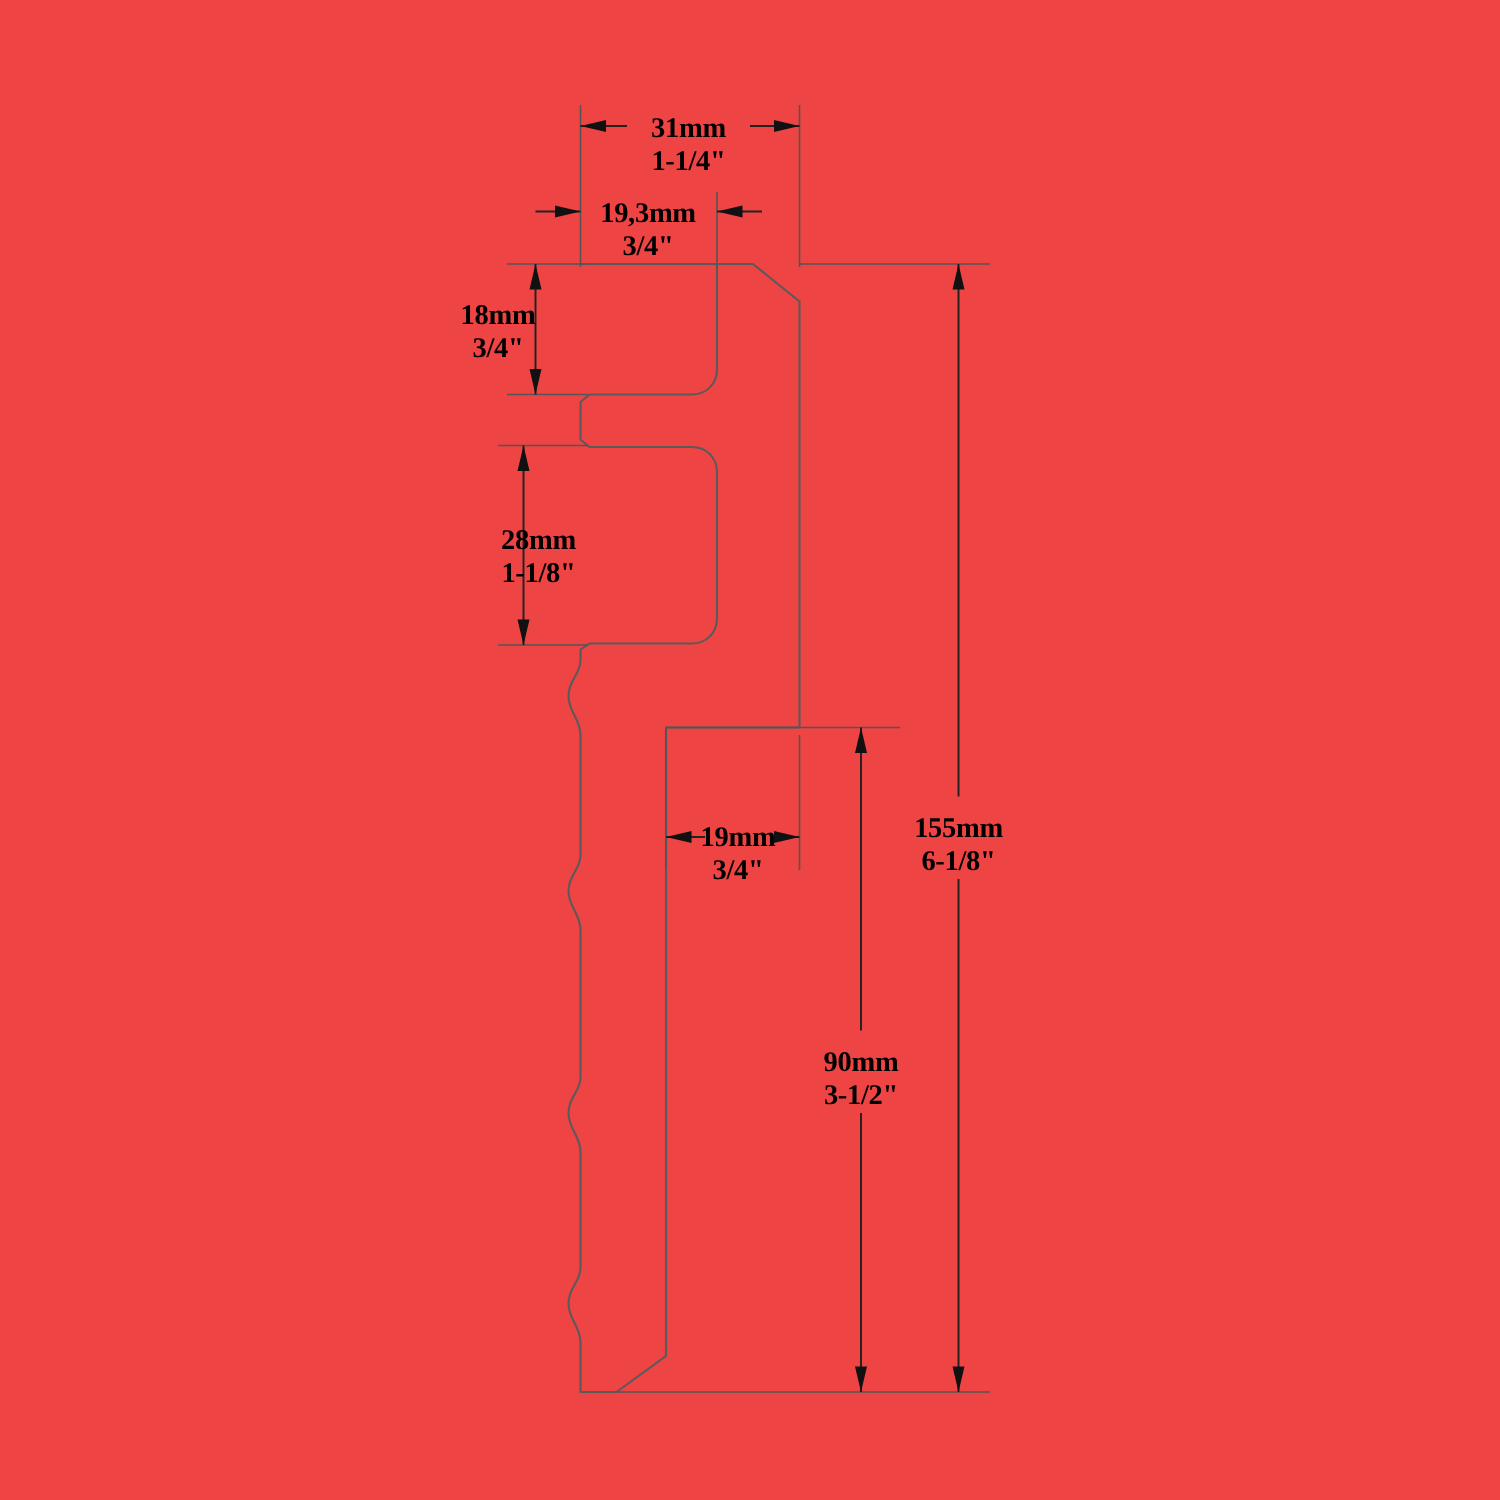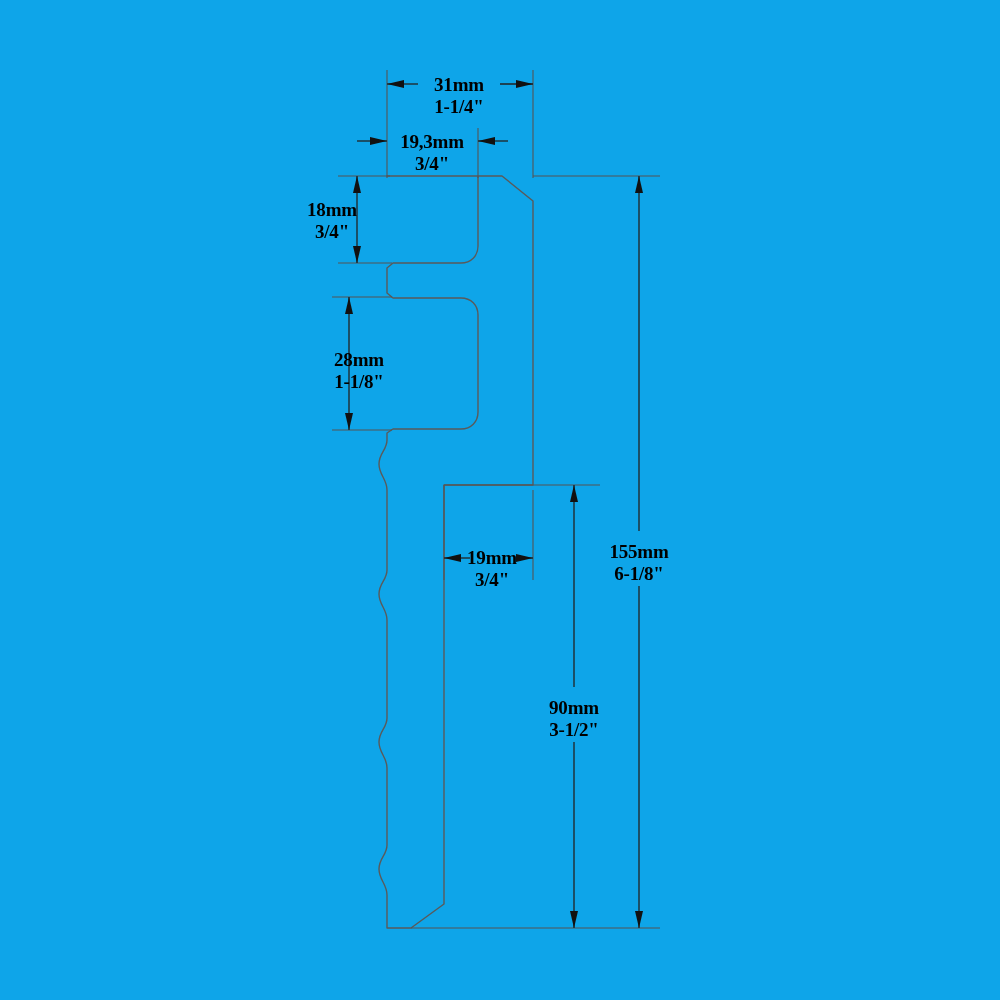--- a/index.html
+++ b/index.html
@@ -11,21 +11,21 @@
     width: 1000px;
     height: 1000px;
     font-family: "Liberation Serif", "DejaVu Serif", serif;
     color: #000000;
     overflow: hidden;
   }
   #drawing-canvas {
     position: relative;
     width: 1000px;
     height: 1000px;
-    background: #0ea5e9;
+    background: #ef4444;
   }
   svg#technical-drawing {
     display: block;
     width: 1000px;
     height: 1000px;
   }
   .dim-label {
     font-family: "Liberation Serif", "DejaVu Serif", serif;
     font-size: 19px;
     font-weight: 700;

